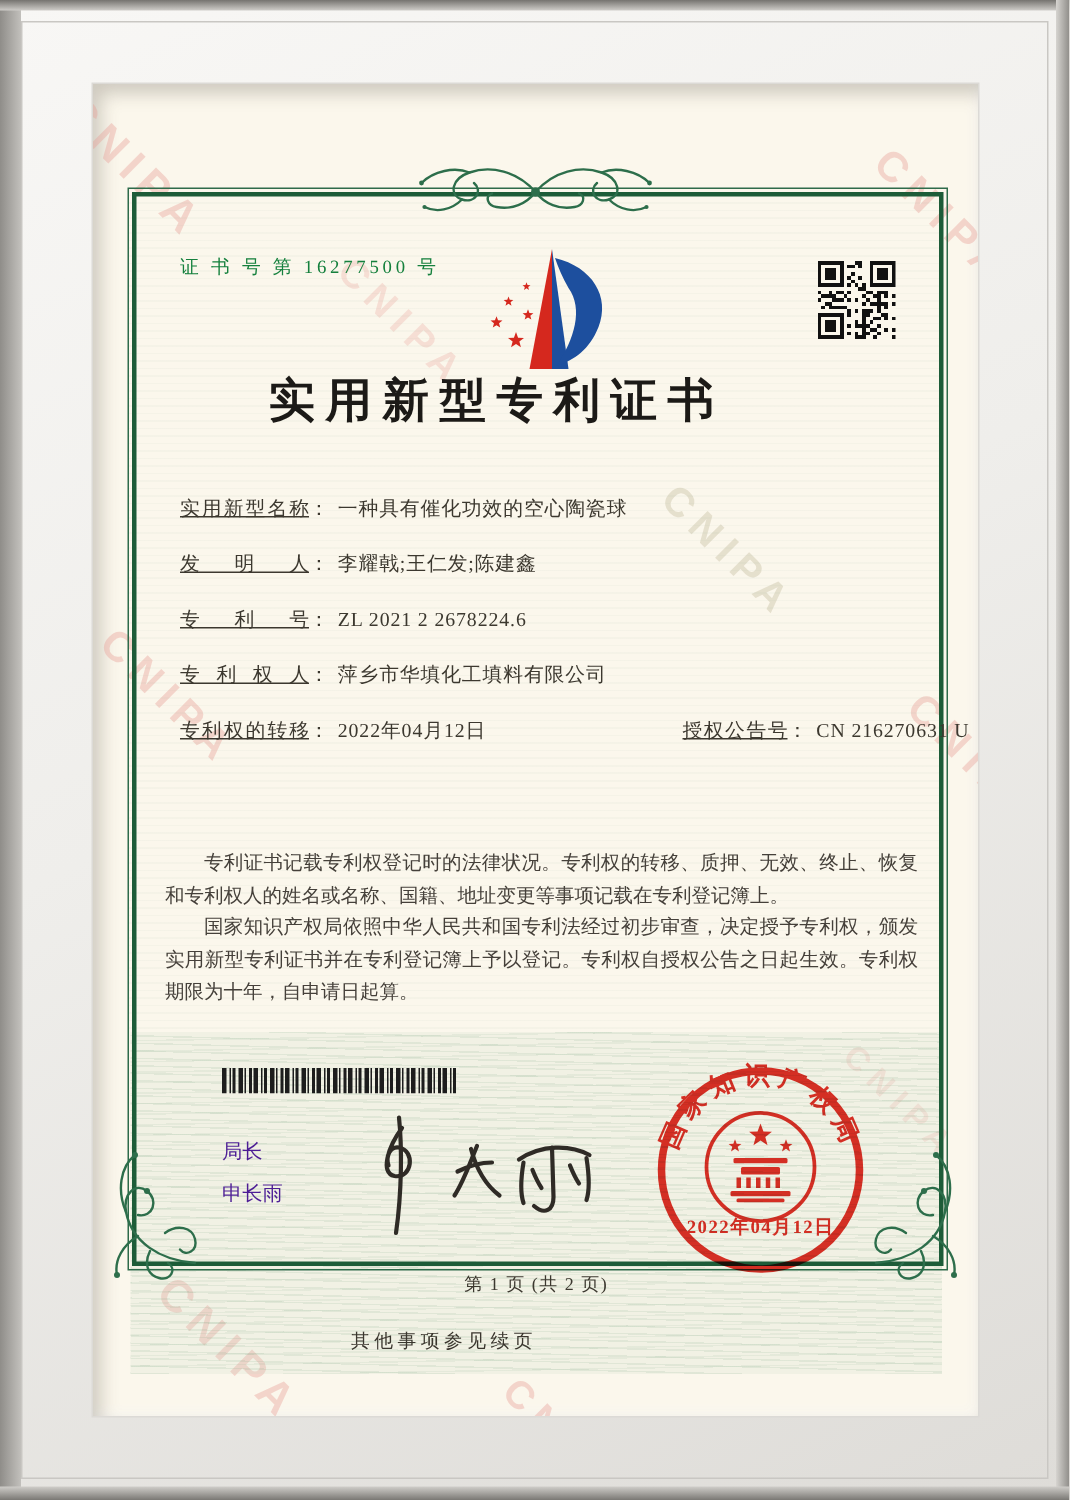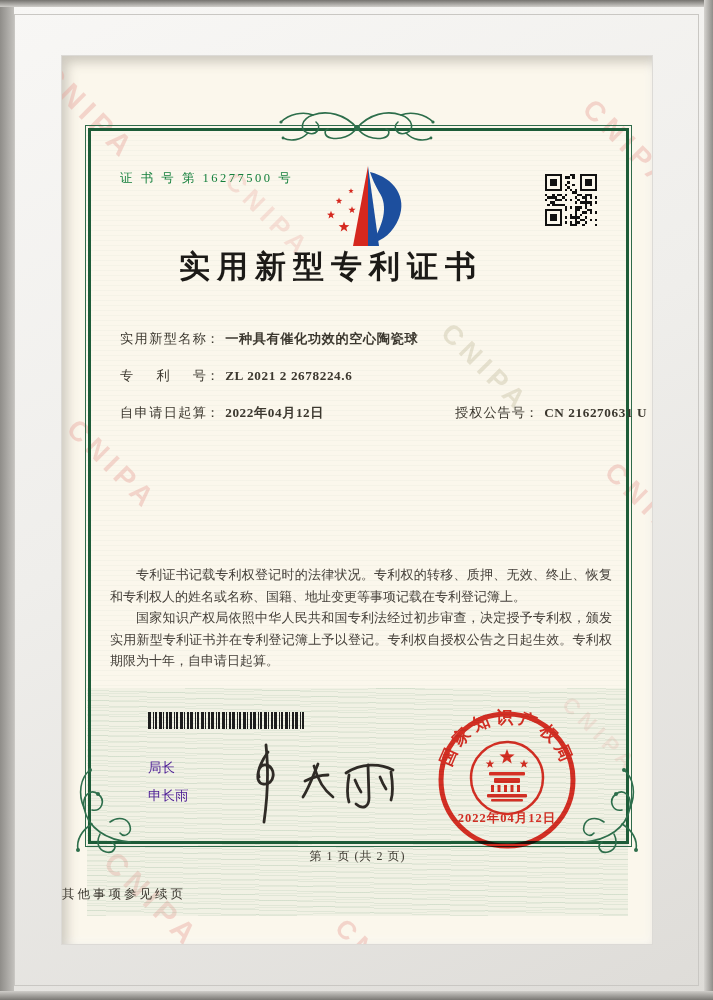--- a/index.html
+++ b/index.html
@@ -37,36 +37,36 @@
   .fl-br{left:512px;top:708px;transform:scaleX(-1);}
   
   .certno{position:absolute;left:58px;top:114px;font-size:12.5px;color:#15803d;letter-spacing:2.5px;}
   .logo{position:absolute;left:233px;top:102px;width:125px;height:94px;}
   .qr{position:absolute;left:483px;top:118px;width:52px;height:52px;}
   .title{position:absolute;left:23px;top:190px;width:492px;text-align:center;
          font-size:31px;font-weight:bold;color:#1c1a17;letter-spacing:7px;}
   
   .fields{position:absolute;left:58px;top:264px;width:500px;font-size:13.2px;color:#3c382f;}
   .frow{position:relative;height:37px;line-height:37px;white-space:nowrap;}
-  .flabel{display:inline-block;width:86px;text-align:justify;text-align-last:justify;vertical-align:top;}
+  .flabel{display:inline-block;width:86px;text-align:justify;text-align-last:justify;vertical-align:top;text-decoration:underline;}
   .fcolon{display:inline-block;margin-right:6px;}
-  .fvalue{letter-spacing:.6px;font-weight:bold;}
+  .fvalue{letter-spacing:.6px;}
   .fpair2{position:absolute;left:335px;top:0;}
   
   .bodytext{position:absolute;left:48px;top:508px;width:502px;font-size:13px;line-height:21.5px;
             color:#45403a;text-align:justify;}
   .bodytext p{margin:0;text-indent:2em;}
   
   .barcode{position:absolute;left:86px;top:656px;width:158px;height:17px;}
   .sigblock{position:absolute;left:86px;top:698px;font-size:13.5px;color:#4c1d95;line-height:28px;}
   .signature{position:absolute;left:168px;top:684px;width:180px;height:88px;}
   .seal{position:absolute;left:371px;top:650px;width:148px;height:148px;mix-blend-mode:multiply;opacity:.95;}
   .pagefooter{position:absolute;left:23px;top:792px;width:545px;text-align:center;
               font-size:12px;color:#3c382f;letter-spacing:1px;}
-  .contnote{position:absolute;left:0;top:830px;width:468px;text-align:left;
+  .contnote{position:absolute;left:0;top:830px;width:468px;text-align:center;
             font-size:12.5px;color:#3a362e;letter-spacing:3px;}
   .green{stroke:#2d6e4b;fill:none;stroke-width:1.6;stroke-linecap:round;}
   .greenf{fill:#2d6e4b;stroke:none;}
 </style>
 </head>
 <body>
 
 <div class="scene">
   <div class="frame-face"></div>
   <div class="frame-edge-l"></div>
@@ -264,24 +264,30 @@
         <rect x="2" y="16" width="3" height="3" fill="#111"></rect>
       </svg>
 
     <div class="title">实用新型专利证书</div>
 
     <div class="fields">
       <div class="frow">
         <span class="flabel">实用新型名称</span><span class="fcolon">：</span><span class="fvalue">一种具有催化功效的空心陶瓷球</span>
       </div>
       <div class="frow">
+        <span class="flabel">发明人</span><span class="fcolon">：</span><span class="fvalue">李耀戟;王仁发;陈建鑫</span>
+      </div>
+      <div class="frow">
         <span class="flabel">专利号</span><span class="fcolon">：</span><span class="fvalue">ZL 2021 2 2678224.6</span>
       </div>
       <div class="frow">
-        <span class="flabel">自申请日起算</span><span class="fcolon">：</span><span class="fvalue">2022年04月12日</span>
+        <span class="flabel">专利权人</span><span class="fcolon">：</span><span class="fvalue">萍乡市华填化工填料有限公司</span>
+      </div>
+      <div class="frow">
+        <span class="flabel">专利权的转移</span><span class="fcolon">：</span><span class="fvalue">2022年04月12日</span>
         <span class="fpair2">
           <span class="flabel" style="width:70px">授权公告号</span><span class="fcolon">：</span><span class="fvalue">CN 216270631 U</span>
         </span>
       </div>
     </div>
 
     <div class="bodytext">
       <p>专利证书记载专利权登记时的法律状况。专利权的转移、质押、无效、终止、恢复和专利权人的姓名或名称、国籍、地址变更等事项记载在专利登记簿上。</p>
       <p>国家知识产权局依照中华人民共和国专利法经过初步审查，决定授予专利权，颁发实用新型专利证书并在专利登记簿上予以登记。专利权自授权公告之日起生效。专利权期限为十年，自申请日起算。</p>
     </div>

